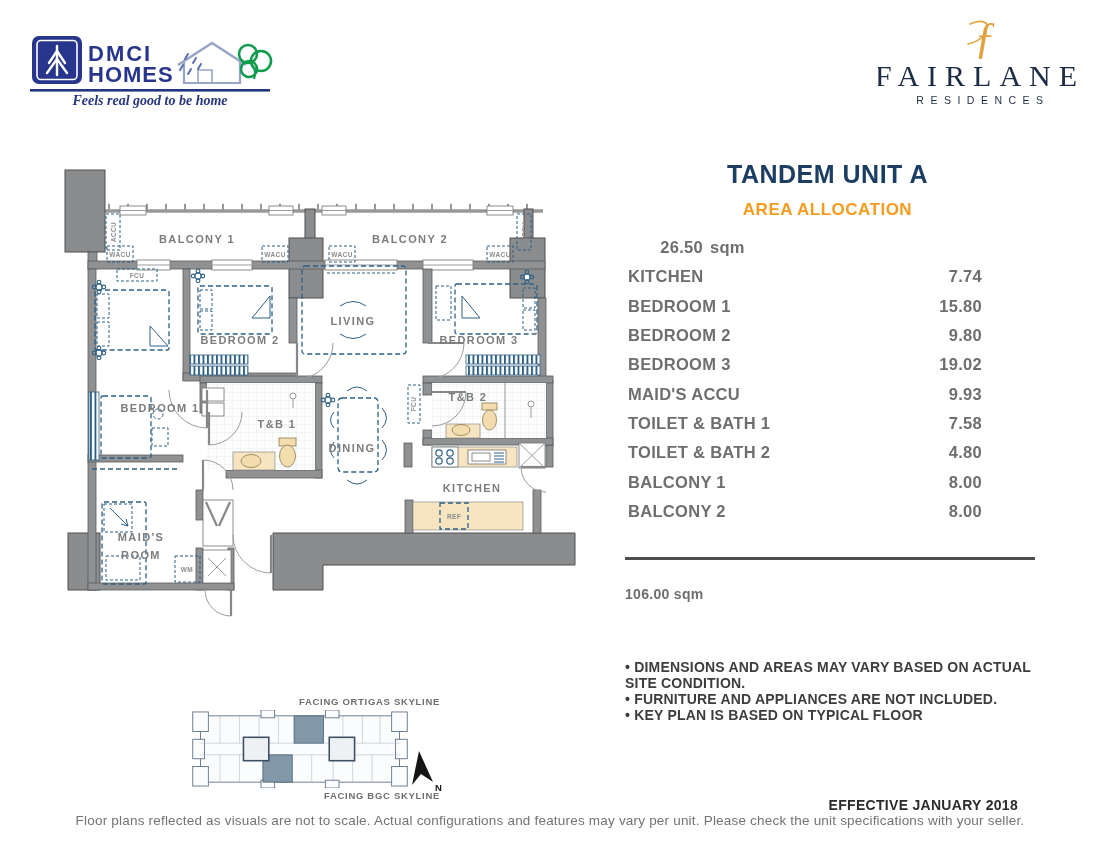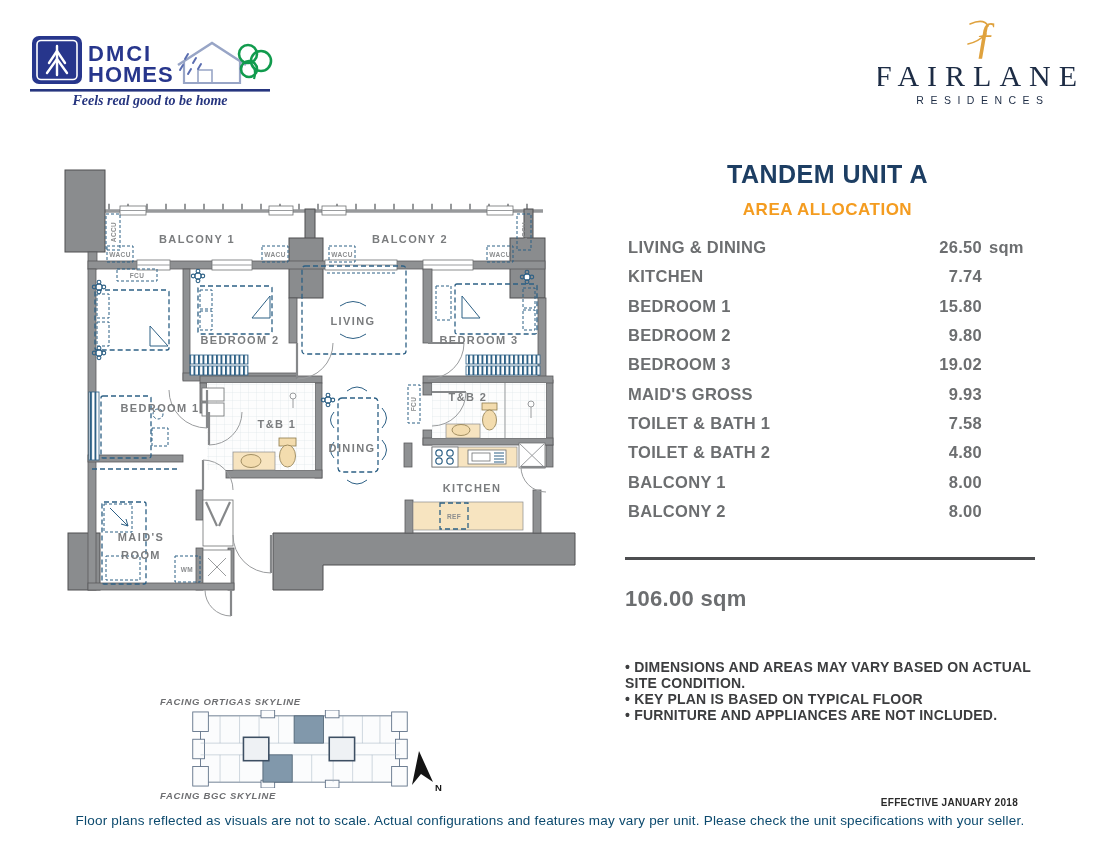--- a/index.html
+++ b/index.html
@@ -30,32 +30,32 @@
   #panel-subtitle{position:absolute;left:620px;top:200px;width:415px;text-align:center;
     color:#f49c20;font-size:17px;font-weight:bold;letter-spacing:.5px;}
   #area-table{position:absolute;left:628px;top:233px;width:407px;}
   .arow{display:flex;align-items:center;height:29.3px;color:#6c6e70;font-size:16.5px;font-weight:bold;letter-spacing:.3px;}
   .arow .lbl{flex:1;text-align:left;}
   .arow .val{width:75px;text-align:right;}
   .arow .unit{width:46px;text-align:left;padding-left:7px;}
   #divider{position:absolute;left:625px;top:557px;width:410px;height:3px;background:#4d4e50;}
   #gross-row{position:absolute;left:625px;top:586px;width:410px;display:flex;align-items:baseline;}
   #gross-label{flex:1;color:#f49c20;font-size:17.5px;font-weight:bold;letter-spacing:.4px;}
-  #gross-value{color:#6c6e70;font-size:22px;font-weight:bold;letter-spacing:.3px;text-align:right;}
+  #gross-value{color:#6c6e70;font-size:14px;font-weight:bold;letter-spacing:.3px;text-align:right;}
   #notes{position:absolute;left:625px;top:659px;width:420px;color:#3c3d3f;font-size:14px;font-weight:bold;line-height:16px;letter-spacing:.2px;}
   
-  #keyplan-top-caption,#keyplan-bottom-caption{position:absolute;left:160px;width:280px;text-align:left;
-    color:#6d6e71;font-size:9.5px;font-style:italic;font-weight:bold;letter-spacing:.7px;}
+  #keyplan-top-caption,#keyplan-bottom-caption{position:absolute;left:160px;width:280px;text-align:right;
+    color:#6d6e71;font-size:9.5px;font-weight:bold;letter-spacing:.7px;}
   #keyplan-top-caption{top:696px;}
   #keyplan-bottom-caption{top:790px;}
   #keyplan{position:absolute;left:192px;top:710px;width:216px;height:78px;}
   #north{position:absolute;left:405px;top:748px;width:42px;height:46px;}
   
-  #effective{position:absolute;right:88px;top:797px;color:#2b2b2b;font-size:10px;font-weight:bold;letter-spacing:.3px;}
-  #disclaimer{position:absolute;left:0;top:813px;width:1100px;text-align:center;color:#0c4a6e;font-size:13.5px;letter-spacing:.2px;}
+  #effective{position:absolute;right:88px;top:797px;color:#2b2b2b;font-size:14px;font-weight:bold;letter-spacing:.3px;}
+  #disclaimer{position:absolute;left:0;top:813px;width:1100px;text-align:center;color:#737373;font-size:13.5px;letter-spacing:.2px;}
 </style>
 </head>
 <body>
 
 <div id="page">
 
   <svg id="dmci-logo" viewBox="0 0 252 76">
     <g>
       <rect x="4" y="2" width="50" height="48" rx="7" fill="#27368c"></rect>
       <rect x="9" y="6.5" width="40" height="39" rx="4" fill="none" stroke="#ffffff" stroke-width="1.6"></rect>
@@ -336,21 +336,20 @@
       <text x="187" y="572" class="slabel">WM</text>
       <text x="454" y="519" class="slabel">REF</text>
     </g>
   </svg>
 
   <div id="panel-subtitle">AREA ALLOCATION</div>
   <div id="panel-title">TANDEM UNIT A</div>
 
   <div id="area-table">
     <div class="arow">
-        <span class="lbl">LIVING &amp; DINING</span>
         <span class="val">26.50</span>
         <span class="unit">sqm</span>
       </div>
     <div class="arow">
         <span class="lbl">KITCHEN</span>
         <span class="val">7.74</span>
         <span class="unit"></span>
       </div>
     <div class="arow">
         <span class="lbl">BEDROOM 1</span>
@@ -361,21 +360,21 @@
         <span class="lbl">BEDROOM 2</span>
         <span class="val">9.80</span>
         <span class="unit"></span>
       </div>
     <div class="arow">
         <span class="lbl">BEDROOM 3</span>
         <span class="val">19.02</span>
         <span class="unit"></span>
       </div>
     <div class="arow">
-        <span class="lbl">MAID'S GROSS</span>
+        <span class="lbl">MAID'S ACCU</span>
         <span class="val">9.93</span>
         <span class="unit"></span>
       </div>
     <div class="arow">
         <span class="lbl">TOILET &amp; BATH 1</span>
         <span class="val">7.58</span>
         <span class="unit"></span>
       </div>
     <div class="arow">
         <span class="lbl">TOILET &amp; BATH 2</span>
@@ -394,22 +393,22 @@
       </div>
   </div>
 
   <div id="divider"></div>
   <div id="gross-row">
     <span id="gross-value">106.00 sqm</span>
   </div>
 
   <div id="notes">
     <div>• DIMENSIONS AND AREAS MAY VARY BASED ON ACTUAL SITE CONDITION.</div>
+    <div>• FURNITURE AND APPLIANCES ARE NOT INCLUDED.</div>
     <div>• KEY PLAN IS BASED ON TYPICAL FLOOR</div>
-    <div>• FURNITURE AND APPLIANCES ARE NOT INCLUDED.</div>
   </div>
 
   <div id="keyplan-top-caption">FACING ORTIGAS SKYLINE</div>
   <svg id="keyplan" viewBox="0 0 220 80">
     <g stroke="#5e7086" fill="#fbfcfd" stroke-width="0.9">
       <rect x="8" y="6" width="204" height="68"></rect>
       <rect x="0" y="2" width="16" height="20"></rect>
         <rect x="0" y="58" width="16" height="20"></rect>
       <rect x="204" y="2" width="16" height="20"></rect>
         <rect x="204" y="58" width="16" height="20"></rect>

